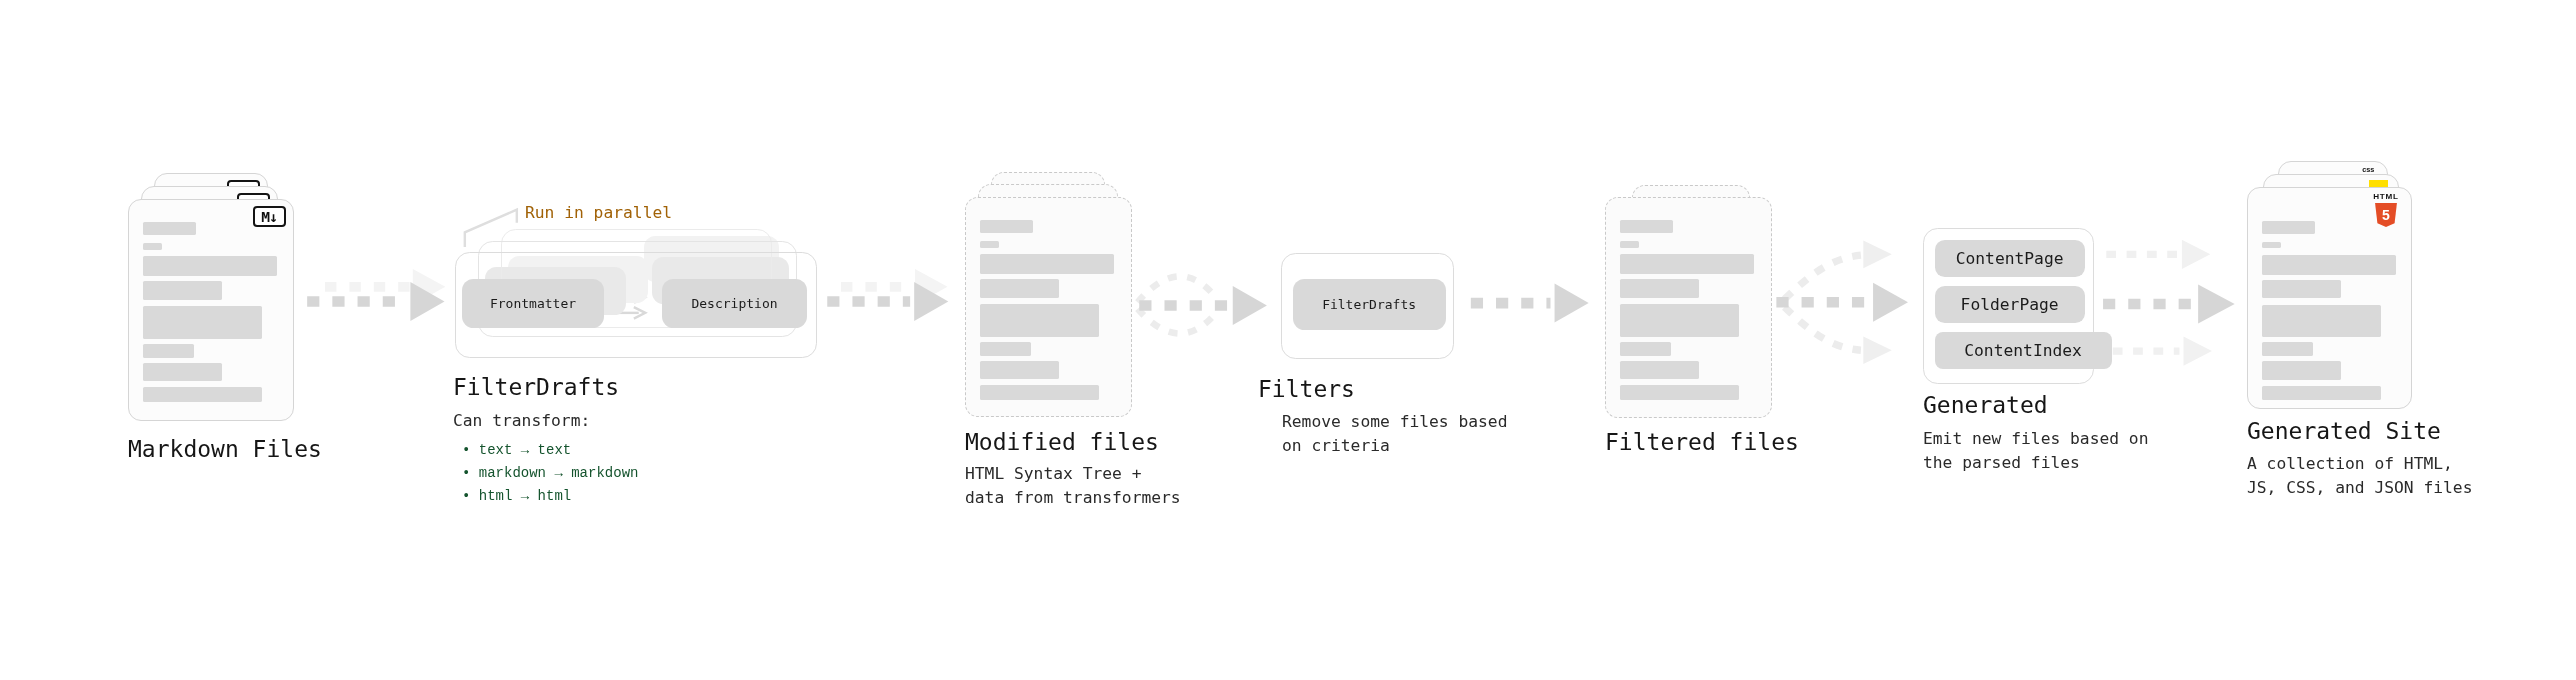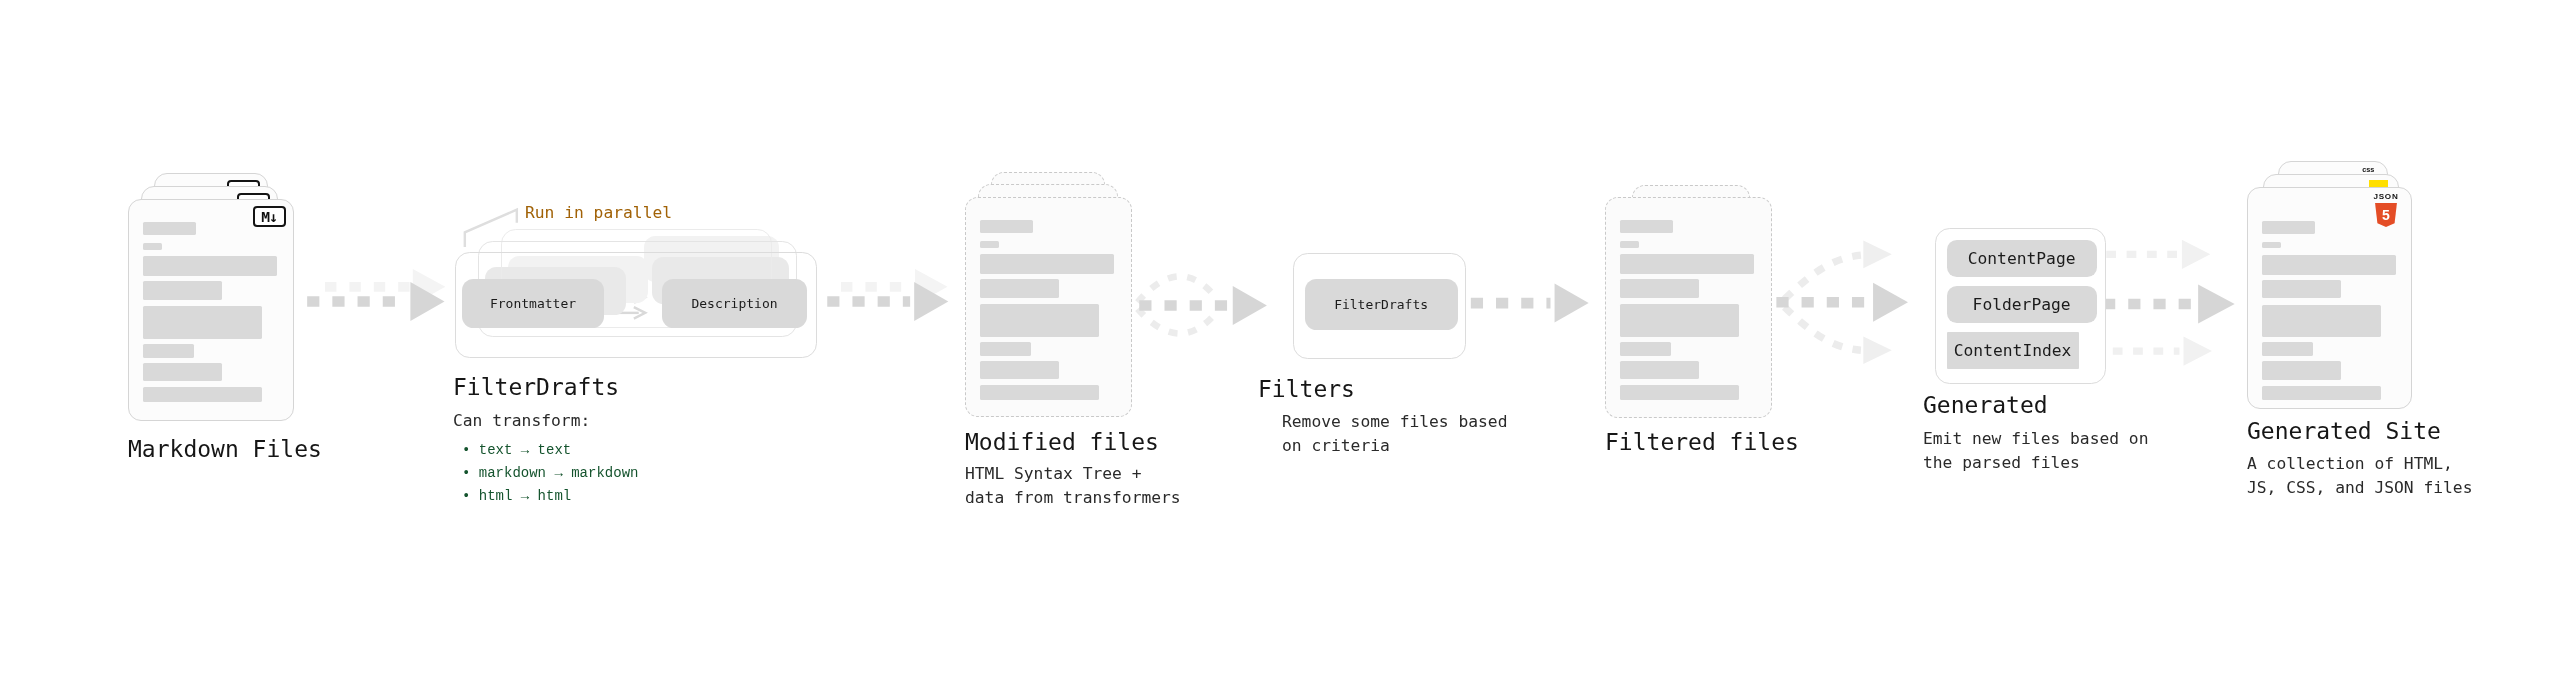--- a/index.html
+++ b/index.html
@@ -33,21 +33,21 @@
 
   
   .tbox{position:absolute;border:1.6px solid #dcdcdc;border-radius:14.6px;background:transparent;box-sizing:border-box;}
   .tbox.mid{border-color:#e4e4e4;}
   .tbox.back{border-color:#ebebeb;}
   .pill{position:absolute;background:#d9d9d9;border-radius:11.4px;display:flex;align-items:center;justify-content:center;
         font-size:13px;color:#1b1b1b;box-sizing:border-box;white-space:nowrap;}
   .pill.ghost1{background:#e9e9e9;}
   .pill.ghost2{background:#f2f2f2;}
 
-  .panel{position:absolute;background:#ffffff;border:1.6px solid #dcdcdc;border-radius:14.6px;box-sizing:border-box;margin-left:12px;}
+  .panel{position:absolute;background:#ffffff;border:1.6px solid #dcdcdc;border-radius:14.6px;box-sizing:border-box;}
 
   .node-label{position:absolute;font-size:23px;color:#161616;white-space:nowrap;}
   .node-desc{position:absolute;font-size:16.3px;line-height:24.4px;color:#2a2a2a;white-space:pre-line;}
   .callout{position:absolute;font-size:16.3px;color:#a16207;white-space:nowrap;}
   .bullet-line{font-size:14px;line-height:23px;color:#14532d;white-space:pre;font-family:Liberation Mono, monospace;}
 </style>
 </head>
 <body>
 
 <div class="stage">
@@ -200,40 +200,40 @@
         <i style="width:119px;height:14.6px"></i>
       </div>
     </div>
     <div class="node-label" style="left:1605px;top:429px;">Filtered files</div>
   </div>
 
   <div>
     <div class="panel" style="left:1923px;top:228px;width:171px;height:156px;">
       <div class="pill" style="left:10.6px;top:10.6px;width:150px;height:37px;border-radius:9.8px;font-size:16.3px;">ContentPage</div>
       <div class="pill" style="left:10.6px;top:57px;width:150px;height:37px;border-radius:9.8px;font-size:16.3px;">FolderPage</div>
-      <div class="pill" style="left:10.6px;top:103px;width:132px;height:37px;border-radius:1px;font-size:16.3px;">ContentIndex</div>
+      <div class="pill" style="left:10.6px;top:103px;width:177px;height:37px;border-radius:8px;font-size:16.3px;">ContentIndex</div>
     </div>
     <div class="node-label" style="left:1923px;top:392px;">Generated</div>
     <div class="node-desc" style="left:1923px;top:427px;">Emit new files based on
 the parsed files</div>
   </div>
 
   <div>
     <div class="doc" style="left:2278px;top:161px;width:110px;height:195px;">
       <div class="cssb">
         <div class="t">css</div>
         <div class="u"></div>
       </div>
     </div>
     <div class="doc" style="left:2263px;top:174px;width:136px;height:203px;">
       <div class="jsb"></div>
     </div>
     <div class="doc" style="left:2247px;top:187px;width:165px;height:222px;">
       <div class="h5">
-        <div class="t">JSON</div>
+        <div class="t">HTML</div>
         <div class="s">5</div>
       </div>
       <div class="bars" style="top:32.5px;">
         <i style="width:53px;height:13px;margin-bottom:8.1px"></i>
         <i style="width:18.7px;height:6.5px;margin-bottom:6.5px"></i>
         <i style="width:134px;height:20.3px;margin-bottom:4.9px"></i>
         <i style="width:79px;height:18.7px;margin-bottom:6.5px"></i>
         <i style="width:119px;height:32.5px;margin-bottom:4.9px"></i>
         <i style="width:51px;height:14px;margin-bottom:4.9px"></i>
         <i style="width:79px;height:18.7px;margin-bottom:5.7px"></i>

